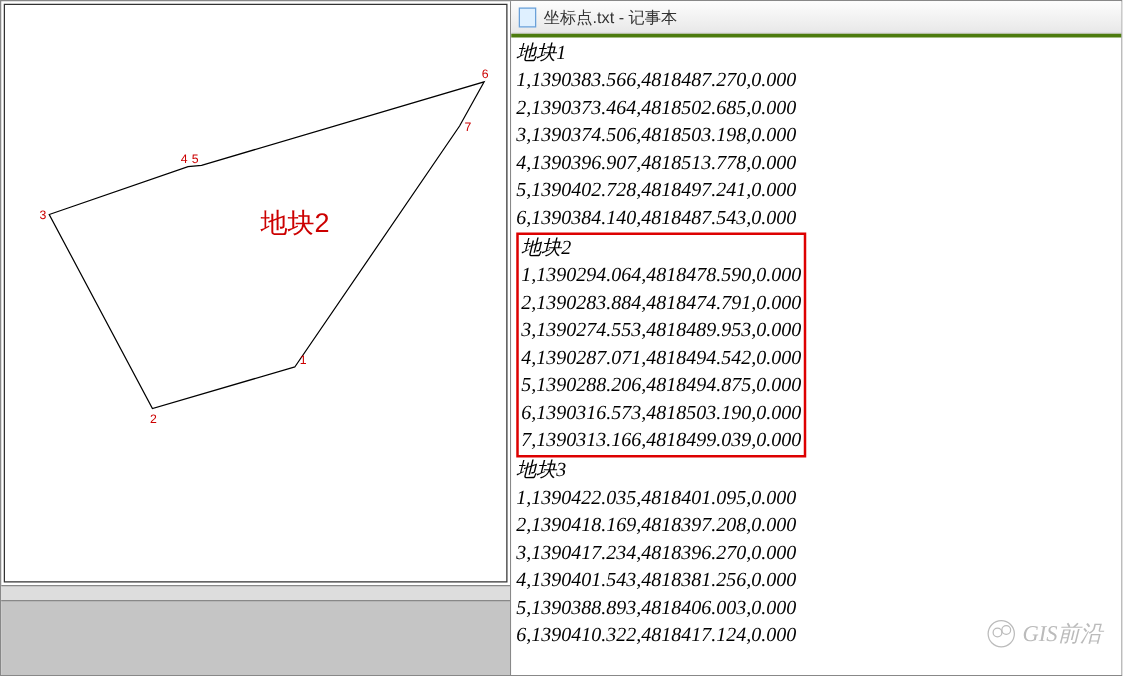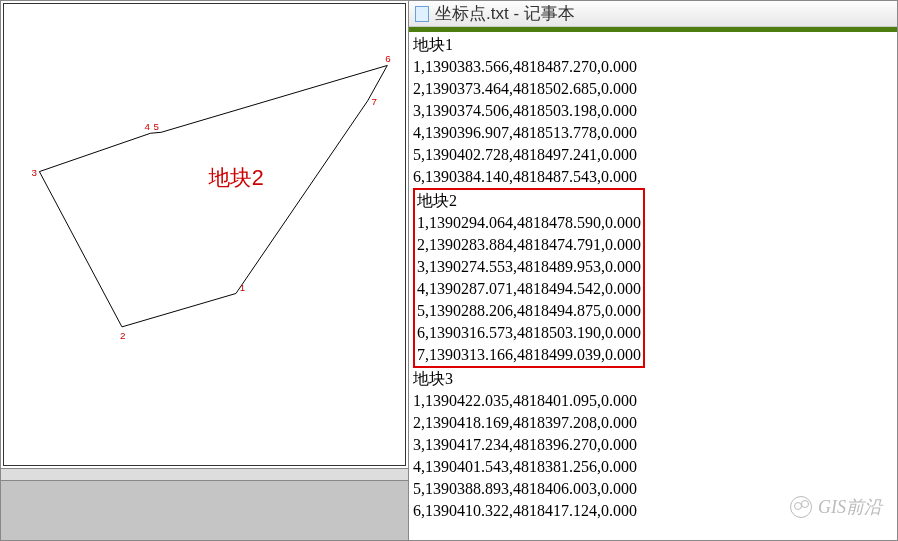--- a/index.html
+++ b/index.html
@@ -69,41 +69,42 @@
     padding: 0 6px;
     background: linear-gradient(#fdfdfd,#e8e8e8);
     border-bottom: 1px solid #ccc;
   }
   .titlebar .doc-icon {
     width: 14px; height: 16px;
     background: #dff0ff;
     border: 1px solid #6aa0d8;
     margin-right: 6px;
   }
-  .titlebar-text { font-size: 17px; color: #333; }
+  .titlebar-text { font-size: 13px; color: #333; }
   .menubar {
     height: 22px;
     display: flex;
     align-items: center;
     gap: 14px;
     padding: 0 8px;
     background: #f5f5f5;
     border-bottom: 1px solid #ddd;
     font-size: 13px;
   }
   .menubar span { cursor: default; }
   .text-area {
     flex: 1;
     padding: 2px 4px 2px 4px;
     font-size: 16px;
     line-height: 22px;
     font-family: "SimSun", serif;
     overflow: hidden;
     position: relative;
-    border-top: 5px solid #4d7c0f;
+    border-top: 3px solid #4d7c0f;
+    font-style: italic;
   }
   .block-header { font-size: 16px; }
   .data-line { white-space: nowrap; }
   .highlight-box {
     border: 2px solid #d00;
     padding: 0 2px;
     display: inline-block;
   }
   .watermark {
     position: absolute;

